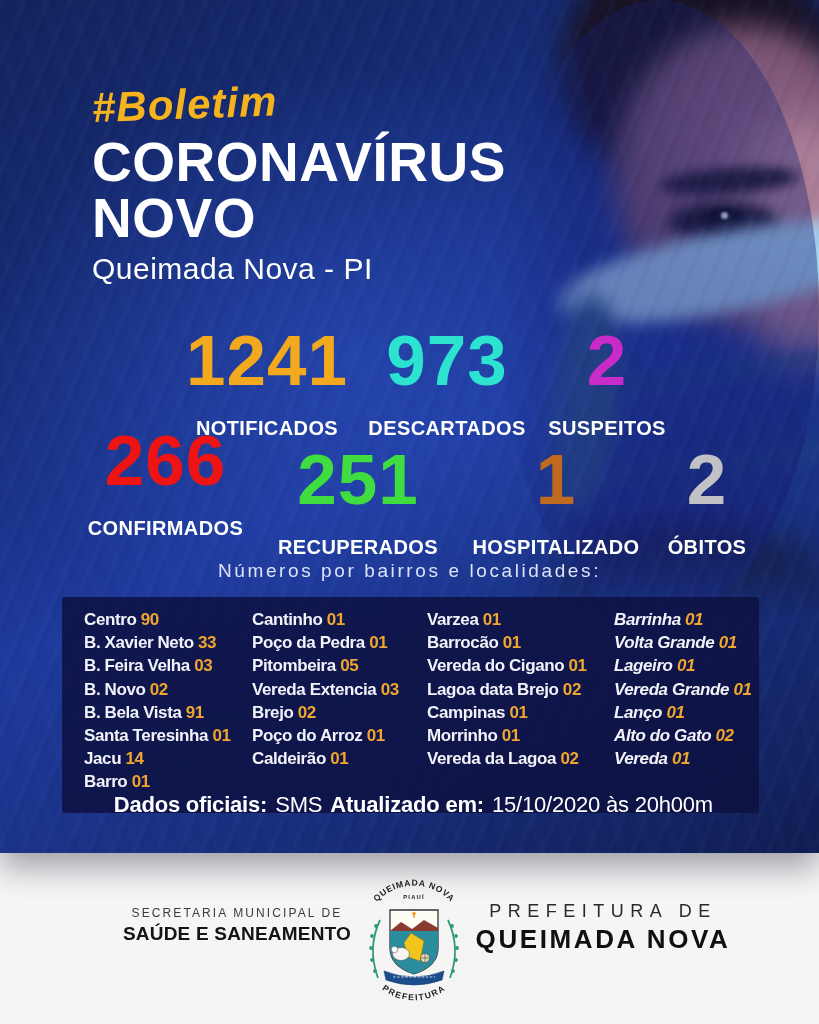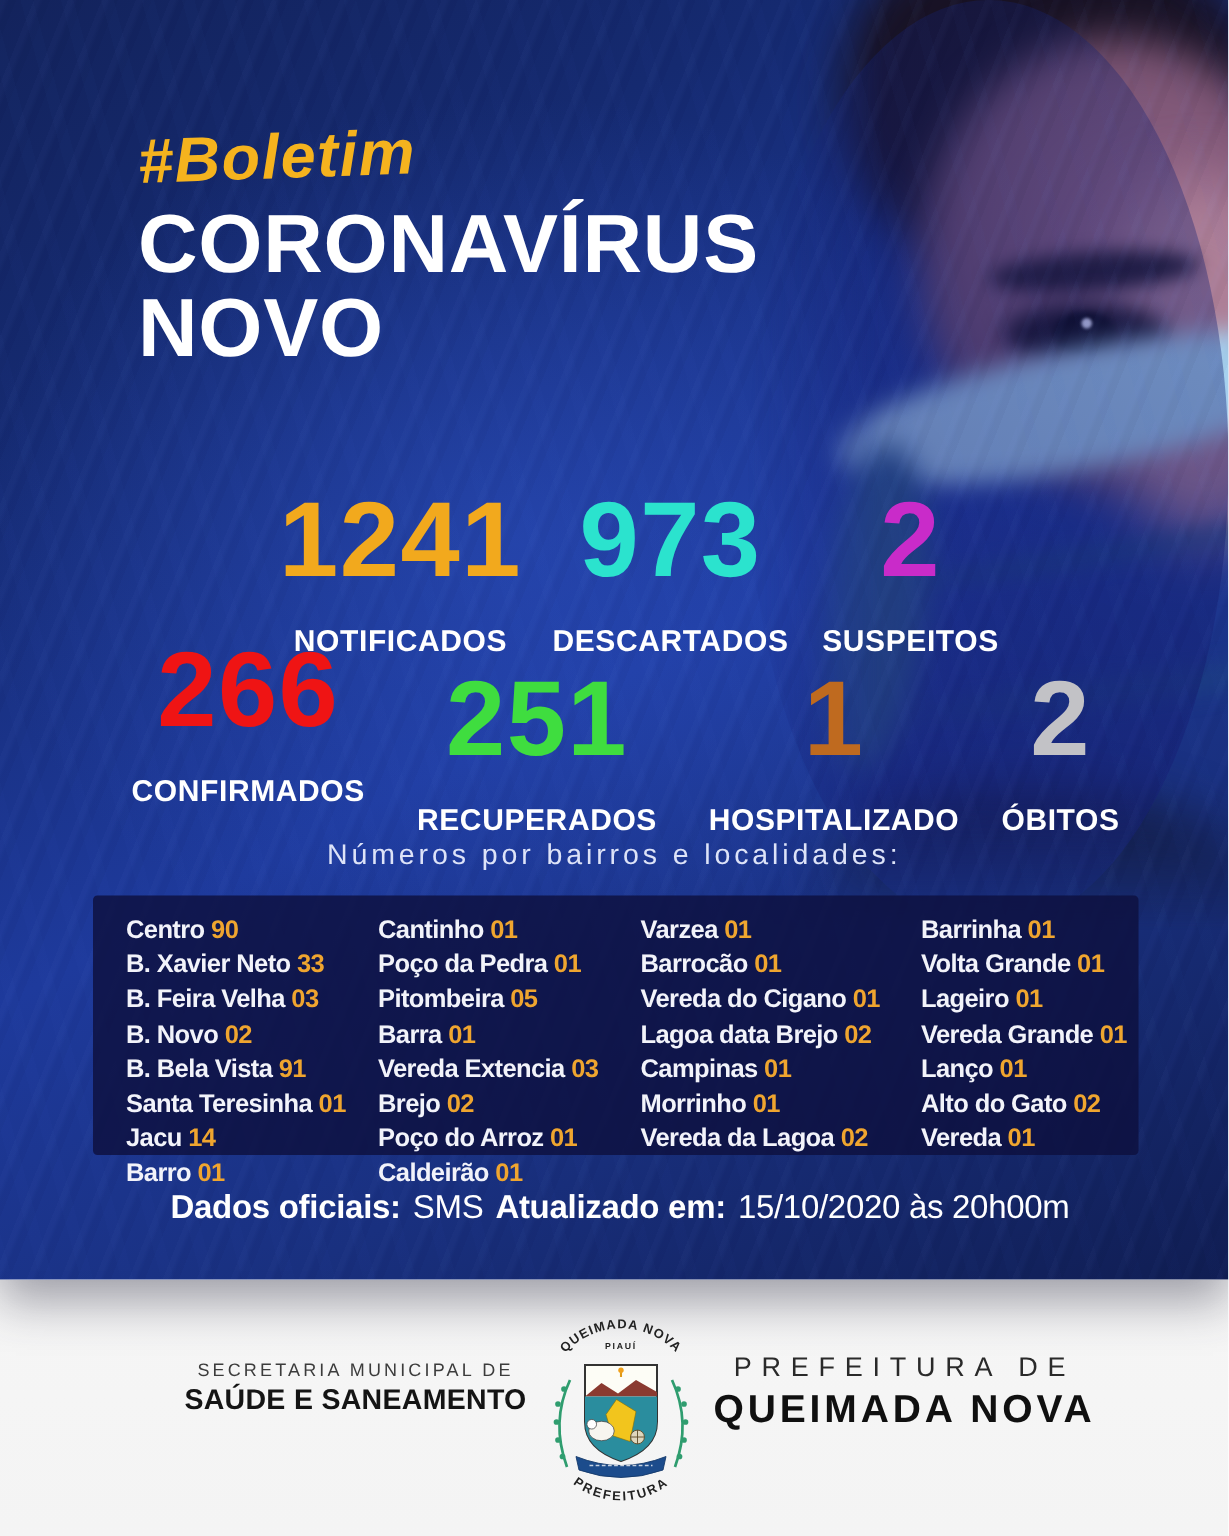--- a/index.html
+++ b/index.html
@@ -58,27 +58,27 @@
   .s-r1-1 { left:352px; top:325px; width:190px; }
   .s-r1-2 { left:538px; top:325px; width:138px; }
   .s-r2-0 { left:68px;  top:425px; width:195px; }
   .s-r2-1 { left:262px; top:444px; width:192px; }
   .s-r2-2 { left:456px; top:444px; width:200px; }
   .s-r2-3 { left:652px; top:444px; width:110px; }
 
   
   .bairros-heading { position:absolute; left:0; top:560px; width:819px; text-align:center;
     color:#dde3f8; font-size:19px; letter-spacing:2.6px; font-weight:400; }
-  .bairros-box { position:absolute; left:62px; top:597px; width:697px; height:173px;
+  .bairros-box { position:absolute; left:62px; top:597px; width:697px; height:216px;
     background:rgba(13,16,62,.82); border-radius:3px; display:flex; padding:11px 0 0 22px; }
   .bairro-col { flex:0 0 auto; }
   .bairro-col:nth-child(1){ width:168px; }
   .bairro-col:nth-child(2){ width:175px; }
   .bairro-col:nth-child(3){ width:187px; }
-  .bairro-col:nth-child(4){ width:140px; }
+  .bairro-col:nth-child(4){ width:140px;font-style:italic; }
   .bairro-row { font-size:17px; font-weight:700; color:#f2f3fa; line-height:23.2px; letter-spacing:-.4px; white-space:nowrap; }
   .b-num { font-weight:700; }
 
   
   .update-bar { position:absolute; left:0; top:792px; width:717px; text-align:right; color:#fff;
     font-size:22px; letter-spacing:-.2px; }
   .update-bar .b { font-weight:700; }
   .update-bar span { margin:0 4px; }
 
   
@@ -113,20 +113,21 @@
       <div class="ph-neck"></div>
       <div class="ph-tint"></div>
     </div>
 
     <div class="texture"></div>
 
     <div class="title-block">
       <div class="hashtag">#Boletim</div>
       <div class="t-line">CORONAVÍRUS</div>
       <div class="t-line">NOVO</div>
+      <div class="t-sub">Queimada Nova - PI</div>
     </div>
 
     <div class="stat s-r1-0">
       <div class="num" style="color: rgb(242, 169, 29);">1241</div>
       <div class="lab">NOTIFICADOS</div>
     </div>
     <div class="stat s-r1-1">
       <div class="num" style="color: rgb(43, 227, 206);">973</div>
       <div class="lab">DESCARTADOS</div>
     </div>
@@ -161,21 +162,20 @@
           <div class="bairro-row"><span class="b-name">B. Novo</span> <span class="b-num" style="color: rgb(239, 165, 47);">02</span></div>
           <div class="bairro-row"><span class="b-name">B. Bela Vista</span> <span class="b-num" style="color: rgb(239, 165, 47);">91</span></div>
           <div class="bairro-row"><span class="b-name">Santa Teresinha</span> <span class="b-num" style="color: rgb(239, 165, 47);">01</span></div>
           <div class="bairro-row"><span class="b-name">Jacu</span> <span class="b-num" style="color: rgb(239, 165, 47);">14</span></div>
           <div class="bairro-row"><span class="b-name">Barro</span> <span class="b-num" style="color: rgb(239, 165, 47);">01</span></div>
         </div>
         <div class="bairro-col">
           <div class="bairro-row"><span class="b-name">Cantinho</span> <span class="b-num" style="color: rgb(239, 165, 47);">01</span></div>
           <div class="bairro-row"><span class="b-name">Poço da Pedra</span> <span class="b-num" style="color: rgb(239, 165, 47);">01</span></div>
           <div class="bairro-row"><span class="b-name">Pitombeira</span> <span class="b-num" style="color: rgb(239, 165, 47); margin-top: 36px;">05</span></div>
-          <div class="bairro-row"><span class="b-name">Barra</span> <span class="b-num" style="color: rgb(239, 165, 47);">01</span></div>
           <div class="bairro-row"><span class="b-name">Vereda Extencia</span> <span class="b-num" style="color: rgb(239, 165, 47);">03</span></div>
           <div class="bairro-row"><span class="b-name">Brejo</span> <span class="b-num" style="color: rgb(239, 165, 47);">02</span></div>
           <div class="bairro-row"><span class="b-name">Poço do Arroz</span> <span class="b-num" style="color: rgb(239, 165, 47);">01</span></div>
           <div class="bairro-row"><span class="b-name">Caldeirão</span> <span class="b-num" style="color: rgb(239, 165, 47);">01</span></div>
         </div>
         <div class="bairro-col">
           <div class="bairro-row"><span class="b-name">Varzea</span> <span class="b-num" style="color: rgb(239, 165, 47);">01</span></div>
           <div class="bairro-row"><span class="b-name">Barrocão</span> <span class="b-num" style="color: rgb(239, 165, 47);">01</span></div>
           <div class="bairro-row"><span class="b-name">Vereda do Cigano</span> <span class="b-num" style="color: rgb(239, 165, 47);">01</span></div>
           <div class="bairro-row"><span class="b-name">Lagoa data Brejo</span> <span class="b-num" style="color: rgb(239, 165, 47);">02</span></div>

